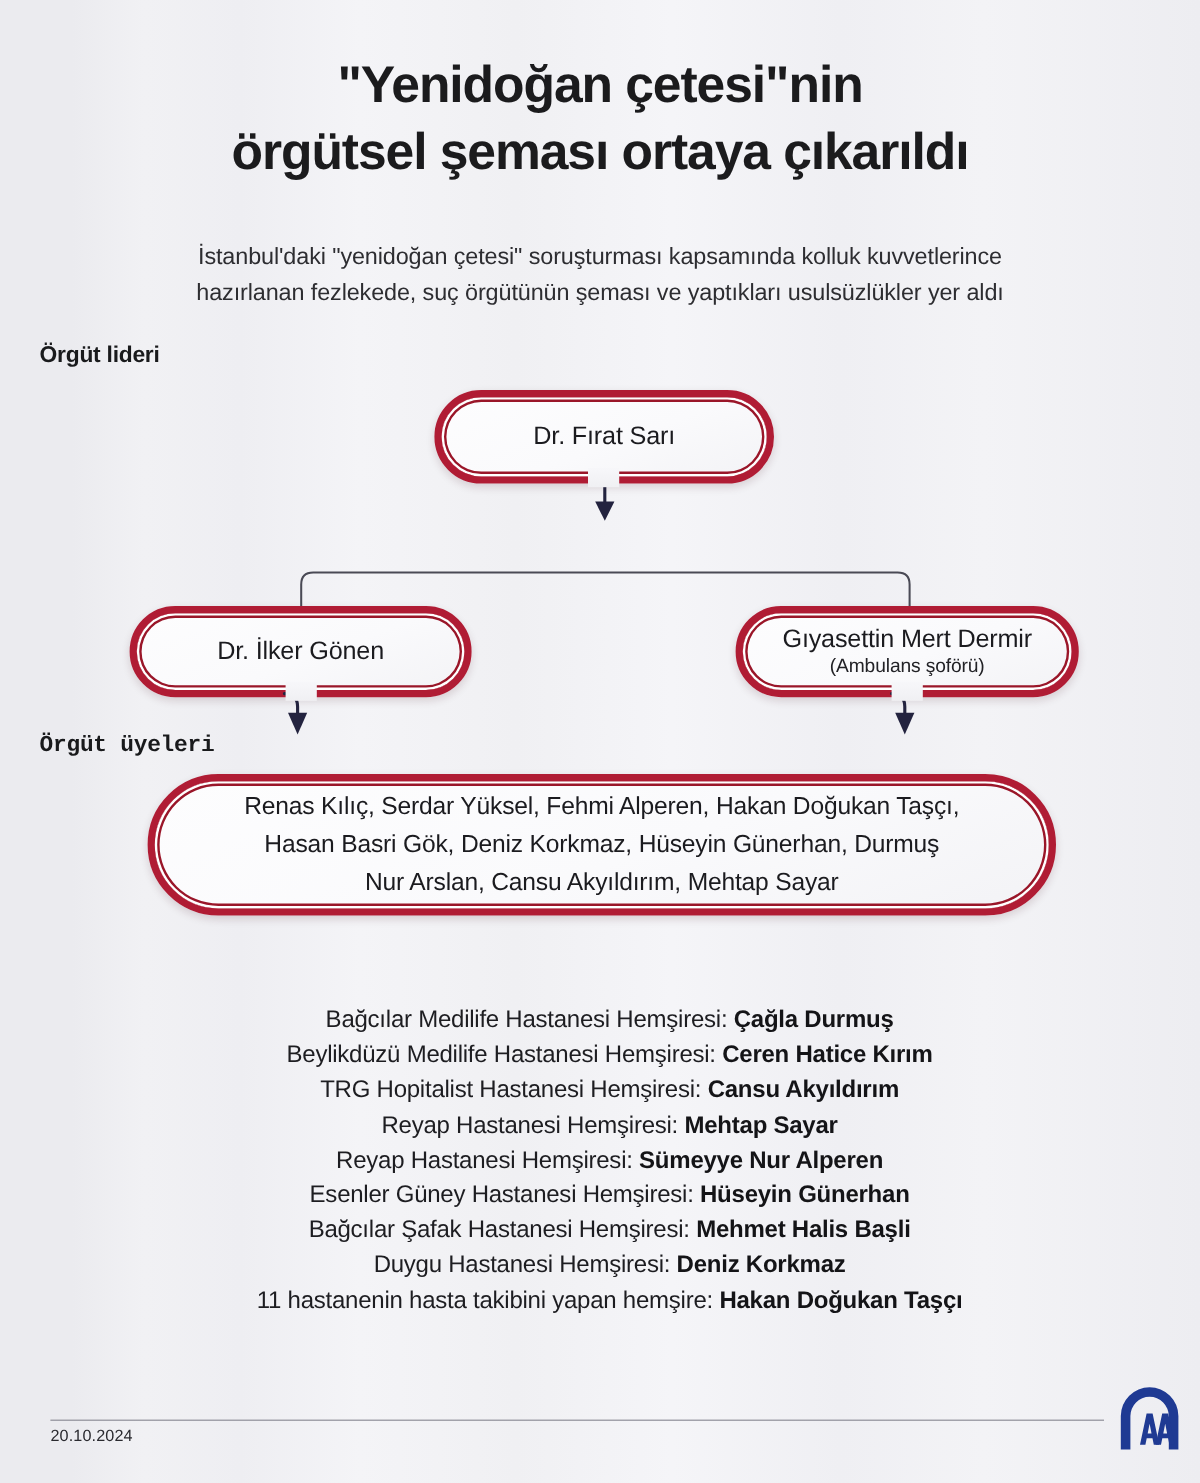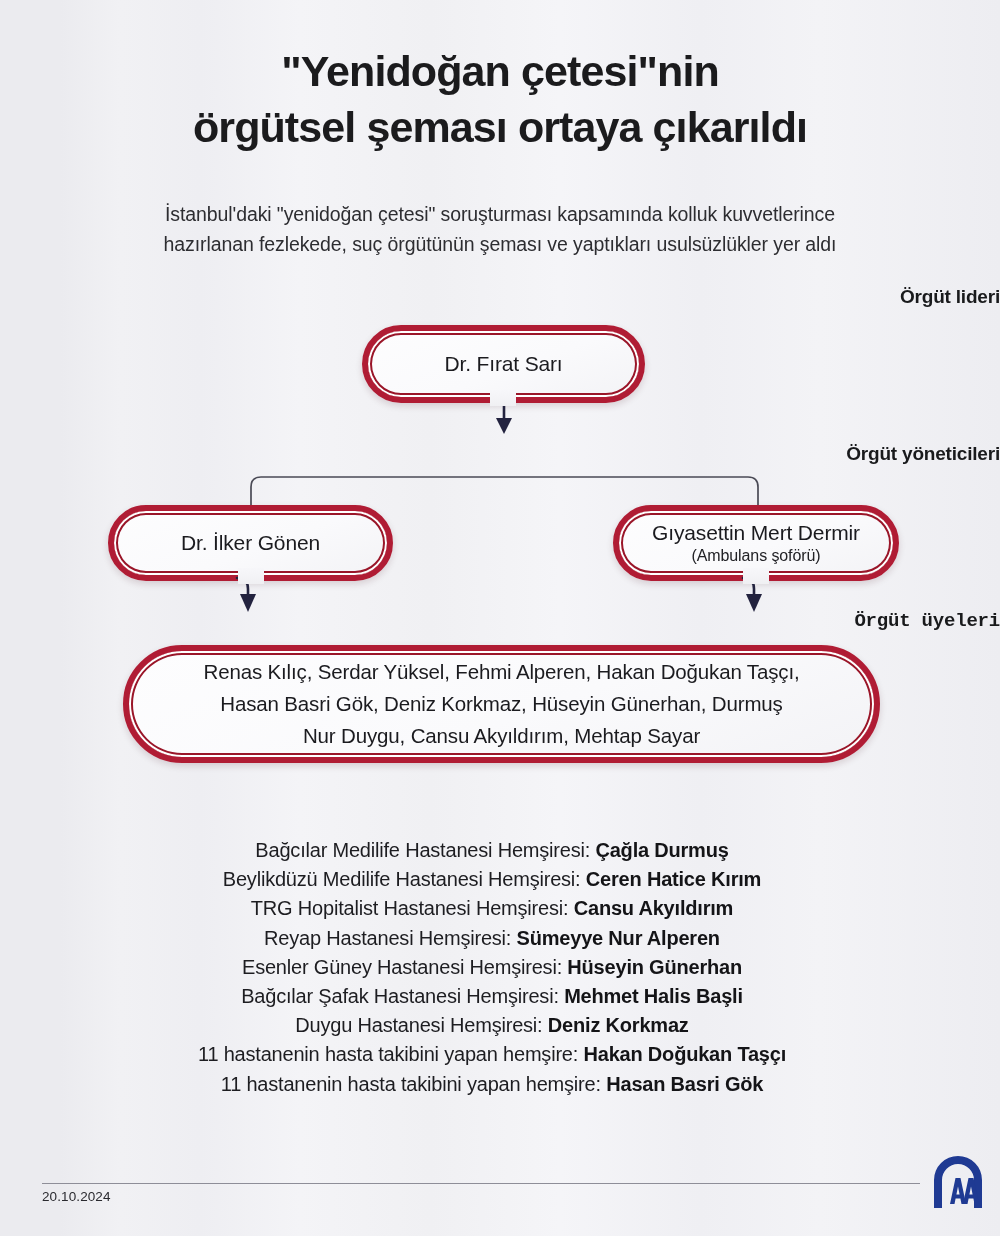--- a/index.html
+++ b/index.html
@@ -59,21 +59,21 @@
     font-size: 19.5px;
     line-height: 1.52;
     color: #2d2d31;
     letter-spacing: -0.1px;
     white-space: nowrap;
   }
 
   
   .sec-label {
     position: absolute;
-    text-align: right;
+    text-align: left;
     font-size: 19px;
     font-weight: 700;
     color: #191a1c;
     letter-spacing: -0.2px;
     white-space: nowrap;
     padding-left: 33px;
   }
   #label-leader   { left: 0; right: 0; top: 286px; }
   #label-managers { left: 0; right: 0; top: 443px; }
   #label-members  { left: 0; right: 0; top: 610px; font-family: Liberation Mono, monospace; }
@@ -168,21 +168,21 @@
     top: 0;
     width: 1000px;
     height: 1236px;
     pointer-events: none;
     z-index: 2;
   }
 
   
   .nurse-list {
     position: absolute;
-    left: 52px;
+    left: 68px;
     width: 880px;
     top: 836px;
     text-align: center;
   }
   .nurse-row {
     font-size: 20px;
     line-height: 1.46;
     color: #1d1d21;
     letter-spacing: -0.2px;
     white-space: nowrap;
@@ -234,21 +234,20 @@
 
   <div class="sec-label" id="label-leader">Örgüt lideri</div>
 
   <div class="pill" id="box-leader">
     <div class="pill-inner">
       <div class="pill-name">Dr. Fırat Sarı</div>
     </div>
     <div class="notch" style="left: 122px; bottom: -9px;"></div>
   </div>
 
-  <div class="sec-label" id="label-managers">Örgüt yöneticileri</div>
 
   <div class="pill" id="box-manager-left">
     <div class="pill-inner">
       <div class="pill-name">Dr. İlker Gönen</div>
     </div>
     <div class="notch" style="left: 124px; bottom: -9px;"></div>
   </div>
 
   <div class="pill" id="box-manager-right">
     <div class="pill-inner">
@@ -257,21 +256,21 @@
     </div>
     <div class="notch" style="left: 124px; bottom: -9px;"></div>
   </div>
 
   <div class="sec-label" id="label-members">Örgüt üyeleri</div>
 
   <div class="pill" id="box-members">
     <div class="pill-inner">
       <div class="members-line">Renas Kılıç, Serdar Yüksel, Fehmi Alperen, Hakan Doğukan Taşçı,</div>
       <div class="members-line">Hasan Basri Gök, Deniz Korkmaz, Hüseyin Günerhan, Durmuş</div>
-      <div class="members-line">Nur Duygu, Cansu Akyıldırım, Mehtap Sayar</div>
+      <div class="members-line">Nur Arslan, Cansu Akyıldırım, Mehtap Sayar</div>
     </div>
   </div>
 
   <svg class="connector-svg" viewBox="0 0 1000 1236">
 
     <path d="M 504 400 L 504 414 Q 504 420 504 424 L 504 424" fill="none" stroke="#23233f" stroke-width="2.6" stroke-linecap="round"></path>
     <polygon points="496,418 512,418 504,434" fill="#23233f"></polygon>
 
     <path d="M 251 505 L 251 487 Q 251 477 261 477 L 748 477 Q 758 477 758 487 L 758 505" fill="none" stroke="#4a4a55" stroke-width="1.7" stroke-linejoin="round"></path>
 
@@ -279,26 +278,26 @@
     <polygon points="240,594 256,594 248,612" fill="#23233f"></polygon>
 
     <path d="M 743 578 Q 754 578 754 589 L 754 598" fill="none" stroke="#23233f" stroke-width="2.6" stroke-linecap="round"></path>
     <polygon points="746,594 762,594 754,612" fill="#23233f"></polygon>
   </svg>
 
   <div class="nurse-list">
     <div class="nurse-row"><span>Bağcılar Medilife Hastanesi Hemşiresi: </span><span class="nurse-name">Çağla Durmuş</span></div>
     <div class="nurse-row"><span>Beylikdüzü Medilife Hastanesi Hemşiresi: </span><span class="nurse-name">Ceren Hatice Kırım</span></div>
     <div class="nurse-row"><span>TRG Hopitalist Hastanesi Hemşiresi: </span><span class="nurse-name">Cansu Akyıldırım</span></div>
+    <div class="nurse-row"><span>Reyap Hastanesi Hemşiresi: </span><span class="nurse-name">Mehtap Sayar</span></div>
     <div class="nurse-row"><span>Reyap Hastanesi Hemşiresi: </span><span class="nurse-name">Sümeyye Nur Alperen</span></div>
     <div class="nurse-row"><span>Esenler Güney Hastanesi Hemşiresi: </span><span class="nurse-name">Hüseyin Günerhan</span></div>
     <div class="nurse-row"><span>Bağcılar Şafak Hastanesi Hemşiresi: </span><span class="nurse-name">Mehmet Halis Başli</span></div>
     <div class="nurse-row"><span>Duygu Hastanesi Hemşiresi: </span><span class="nurse-name">Deniz Korkmaz</span></div>
     <div class="nurse-row"><span>11 hastanenin hasta takibini yapan hemşire: </span><span class="nurse-name">Hakan Doğukan Taşçı</span></div>
-    <div class="nurse-row"><span>11 hastanenin hasta takibini yapan hemşire: </span><span class="nurse-name">Hasan Basri Gök</span></div>
   </div>
 
   <div class="footer-rule"></div>
   <div class="footer-date">20.10.2024</div>
 
   <svg class="aa-logo" viewBox="0 0 56 58">
 
     <path d="M 4 56 L 4 28 A 24 24 0 0 1 52 28 L 52 56 L 44 56 L 44 28 A 16 16 0 0 0 12 28 L 12 56 Z" fill="#1f3a93"></path>
 
     <path d="M 20 52 L 25.5 26 L 30.5 26 L 36 52 L 31.5 52 L 30.4 46.5 L 25.6 46.5 L 24.5 52 Z

